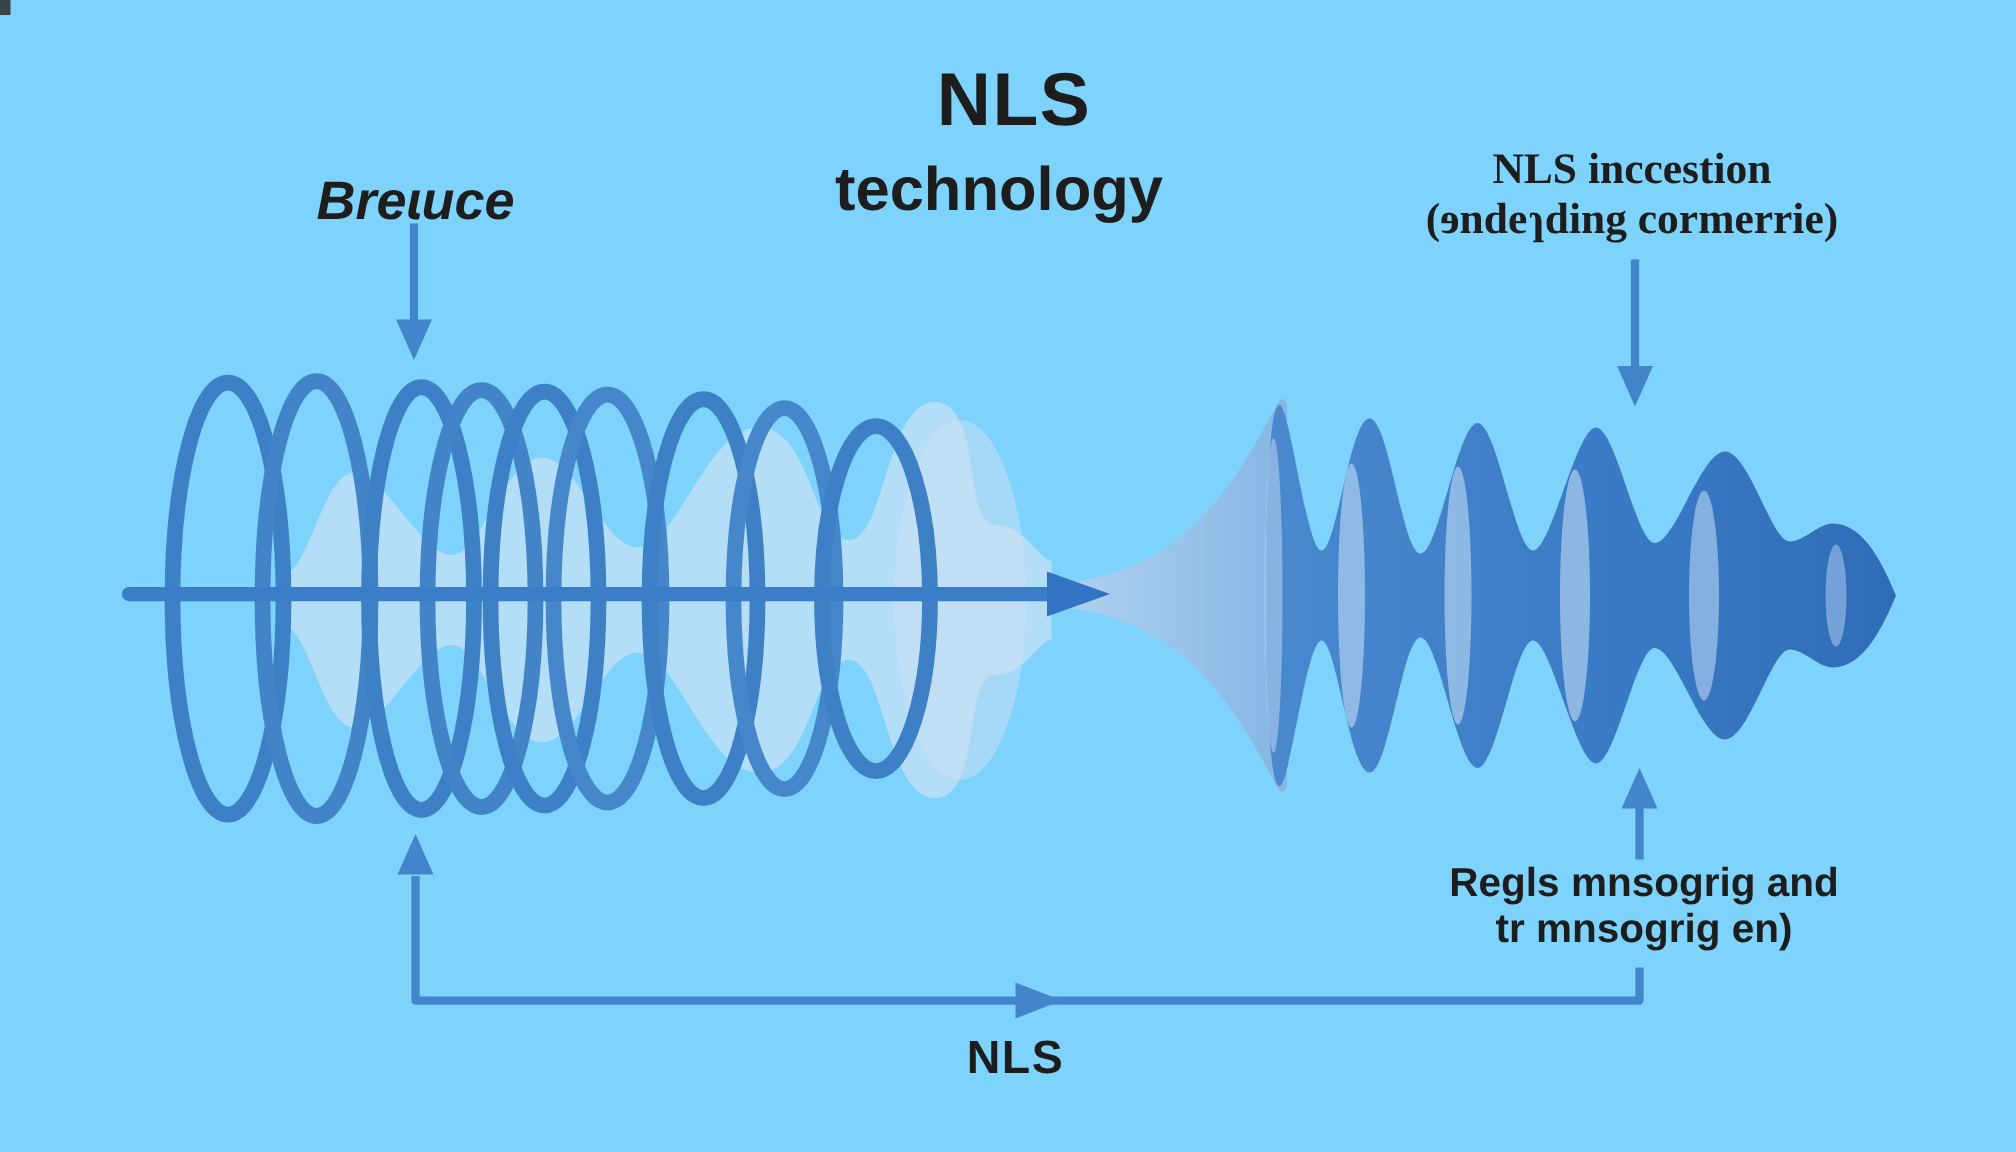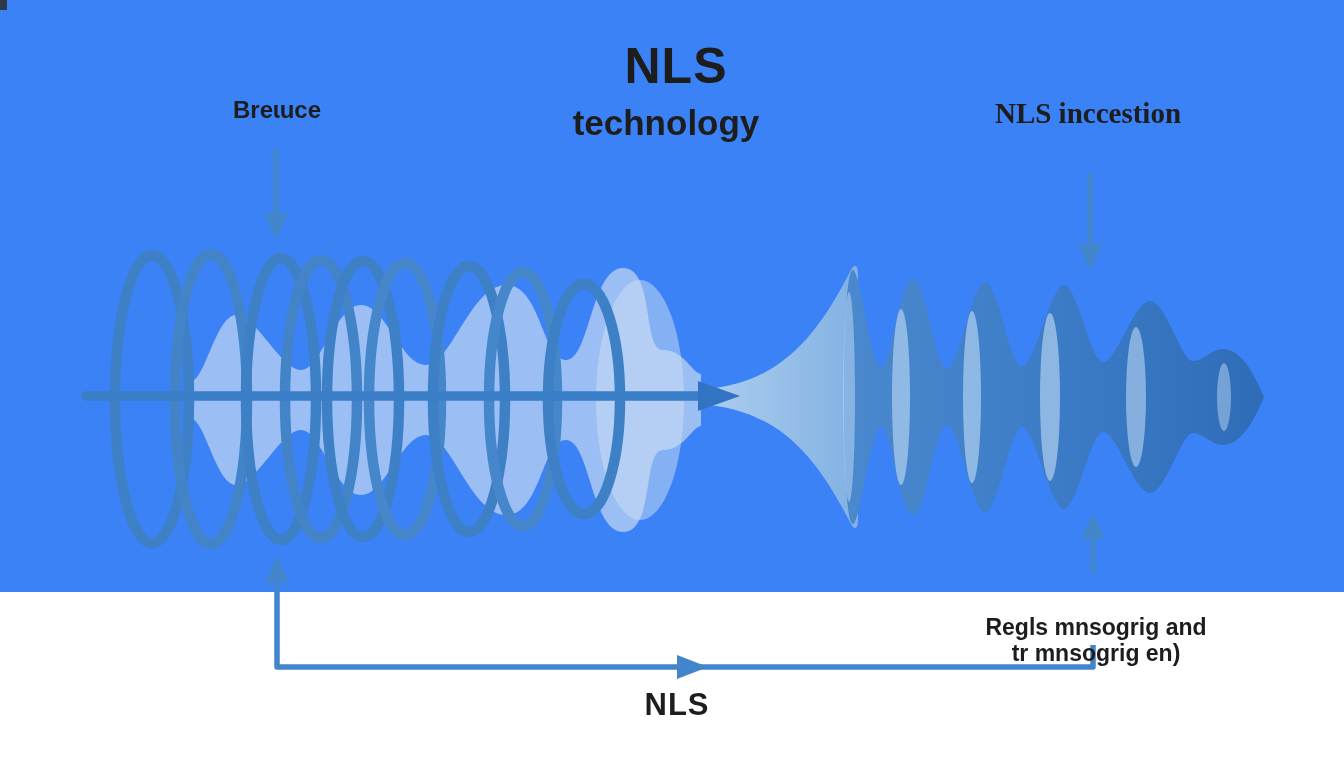--- a/index.html
+++ b/index.html
@@ -7,42 +7,42 @@
     padding: 0;
     width: 1344px;
     height: 768px;
     background: #ffffff;
     overflow: hidden;
     font-family: "Liberation Sans", "DejaVu Sans", sans-serif;
   }
   .stage {
     position: relative;
     width: 1344px;
-    height: 592px;
-    background: #3b82f6;
+    height: 768px;
+    background: #7dd3fc;
   }
   svg.art {
     position: absolute;
     left: 0;
     top: 0;
   }
   .lbl {
     position: absolute;
     color: #1d1d1d;
     font-weight: 700;
     text-align: center;
     transform: translateX(-50%);
     white-space: nowrap;
     line-height: 1.2;
   }
   .lbl-title-main   { left: 676px; top: 36px;  font-size: 50px; letter-spacing: 1px; }
-  .lbl-title-sub    { left: 666px; top: 102px; font-size: 35px; text-align: right; }
-  .lbl-top-left     { left: 277px; top: 96px; font-size: 24px; }
+  .lbl-title-sub    { left: 666px; top: 102px; font-size: 41px; text-align: right; }
+  .lbl-top-left     { left: 277px; top: 112px; font-size: 36px; font-style: italic; }
   .lbl-top-right    { left: 1088px; top: 97px;  font-size: 29px; line-height: 1.15; font-family: Liberation Serif, serif; }
-  .lbl-bottom-right { left: 1096px; top: 573px; font-size: 23px; line-height: 1.15; margin-top: 41px; }
+  .lbl-bottom-right { left: 1096px; top: 573px; font-size: 27px; line-height: 1.15; }
   .lbl-bottom-center{ left: 677px; top: 686px; font-size: 31px; letter-spacing: 1px; }
 </style>
 </head>
 <body>
 
 <div class="stage">
 
   <svg class="art" width="1344" height="768" viewBox="0 0 1344 768">
     <defs>
       <linearGradient id="beadGrad" x1="0" y1="0" x2="1" y2="0">
@@ -173,20 +173,21 @@
     </g>
   </svg>
 
   <div class="lbl lbl-title-main">NLS</div>
   <div class="lbl lbl-title-sub">technology</div>
 
   <div class="lbl lbl-top-left">Breɩuce</div>
 
   <div class="lbl lbl-top-right">
     <div>NLS inccestion</div>
+    <div>(ɘndeɿding cormerrie)</div>
   </div>
 
   <div class="lbl lbl-bottom-right">
     <div>Regls mnsogrig and</div>
     <div>tr mnsogrig en)</div>
   </div>
 
   <div class="lbl lbl-bottom-center">NLS</div>
 
 </div>

